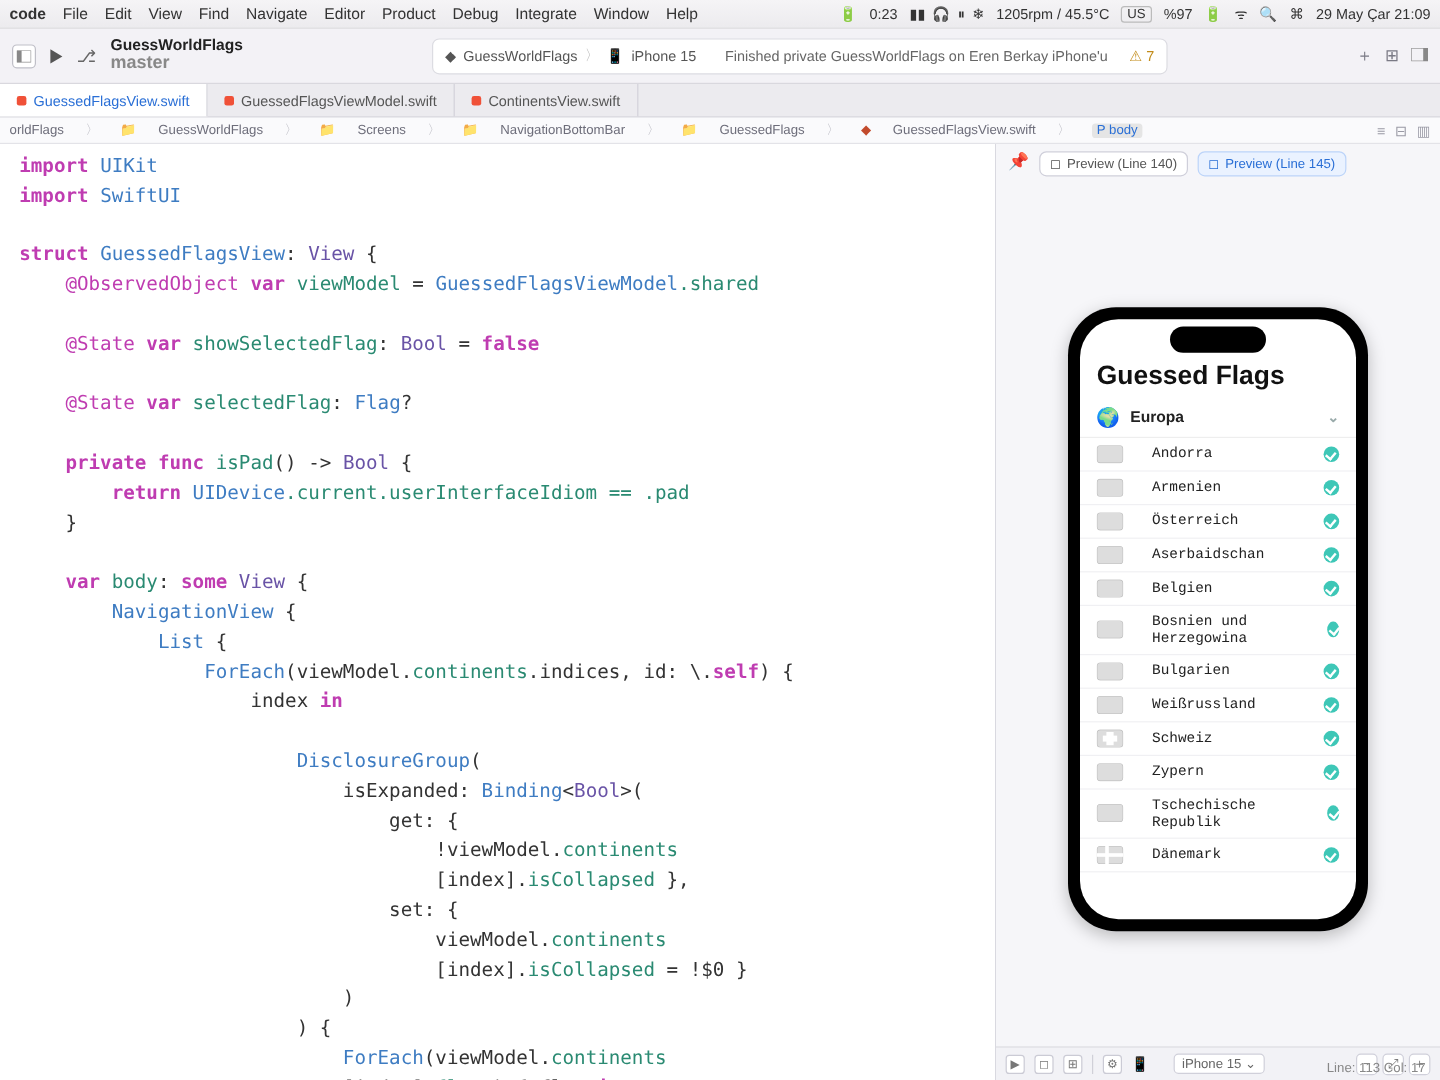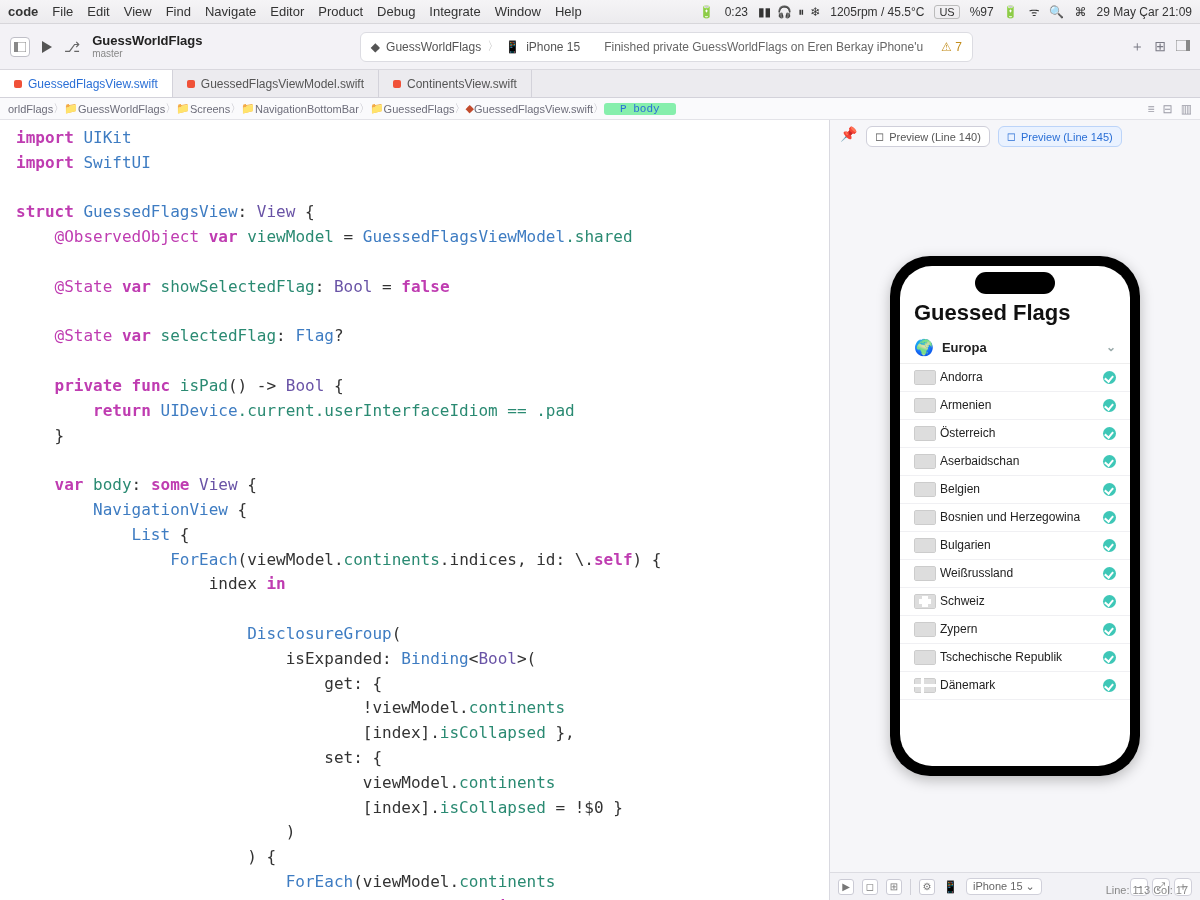--- a/index.html
+++ b/index.html
@@ -38,21 +38,21 @@
     display: flex;
     align-items: center;
     padding: 0 10px;
     gap: 12px;
   }
   .toolbar .sidebar-btn { width:20px; height:20px; border:1px solid #bfbfc7; border-radius:4px; background:#fff; display:flex; align-items:center; justify-content:center;}
   .toolbar .play { width:0;height:0;border-left:10px solid #555;border-top:6px solid transparent;border-bottom:6px solid transparent; }
   .toolbar .branchicon { font-size:14px; color:#666; }
   .toolbar .project { display:flex; flex-direction:column; line-height:1.1; }
   .toolbar .project .name { font-weight:600; }
-  .toolbar .project .branch { font-size:10px; color:#888; }
+  .toolbar .project .branch { font-size:15px; color:#888;font-weight:bold; }
   .toolbar .center { flex:1; display:flex; align-items:center; justify-content:center; }
   .scheme {
     background: #fff;
     border: 1px solid #dcdce2;
     border-radius: 6px;
     height: 30px;
     display: flex;
     align-items: center;
     padding: 0 10px;
     gap: 6px;
@@ -82,28 +82,28 @@
   .tab.active { background:#fff; color:#2a6fd6; }
   .tab .dot { width:8px;height:8px;border-radius:2px;background:#f05138; }
   
   .breadcrumb {
     height: 22px;
     background:#fafafc;
     border-bottom:1px solid #e3e3e8;
     display:flex;
     align-items:center;
     padding: 0 8px;
-    gap:0;
+    gap:18px;
     font-size:11px;
     color:#7a7a82;
   }
   .breadcrumb .chev { color:#bdbdc5; }
   .breadcrumb .folder { color:#6d6d7a; }
   .breadcrumb .swift { color:#c24a2c; }
-  .breadcrumb .body { background:#86efac; color:#2a6fd6; border-radius:3px; padding:0 16px;font-family:Liberation Mono, monospace; }
+  .breadcrumb .body { background:#e5e5e5; color:#2a6fd6; border-radius:3px; padding:0 4px; }
   .breadcrumb .spacer { flex:1; }
   .breadcrumb .mini { display:flex; gap:8px; color:#9a9aa5; font-size:12px; }
   
   .main {
     flex:1;
     display:flex;
     overflow:hidden;
   }
   .editor {
     flex:1;
@@ -181,25 +181,26 @@
     display:flex; align-items:center; gap:8px;
     padding: 6px 14px;
     font-size:13px;
     font-weight:600;
     border-bottom:1px solid #eee;
   }
   .continent .globe { font-size:16px; }
   .continent .chev { margin-left:auto; color:#9aa; font-size:12px; }
   .list { flex:1; overflow:auto; }
   .row {
-    display:flex; align-items:center; gap:4px;
+    display:flex; align-items:center; gap:24px;
     padding: 6px 14px;
     border-bottom:1px solid #f0f0f3;
     font-size:12px;
     color:#222;
+    font-family:Liberation Mono, monospace;
   }
   .row .flag {
     width:22px; height:15px; border-radius:3px;
     background:#ddd;
     box-shadow: 0 0 0 0.5px rgba(0,0,0,0.15) inset;
     flex-shrink:0;
   }
   .row .check { margin-left:auto; width:13px;height:13px;border-radius:50%; background:#3ec7b7; position:relative; }
   .row .check::after { content:""; position:absolute; left:3px; top:3px; width:4px; height:6px; border-right:2px solid #fff; border-bottom:2px solid #fff; transform:rotate(40deg); }
   .preview-toolbar {
@@ -207,21 +208,21 @@
     border-top:1px solid #dcdce2;
     background:#f2f2f6;
     display:flex;
     align-items:center;
     padding:0 8px;
     gap:8px;
     font-size:11px;
     color:#666;
   }
   .preview-toolbar .spacer{flex:1;}
-  .preview-toolbar .dev { border:1px solid #d0d0da; border-radius:4px; padding:1px 6px; background:#fff; }
+  .preview-toolbar .dev { border:1px solid #d0d0da; border-radius:4px; padding:1px 6px; background:#fff;margin-left:12px; }
   .zoom { display:flex; gap:4px; }
   .zoom span { width:18px;height:18px;border:1px solid #d0d0da;border-radius:4px;background:#fff;display:flex;align-items:center;justify-content:center;font-size:11px;color:#777;}
   .statusline {
     position:absolute;
     right:12px; bottom:4px;
     font-size:11px;
     color:#888;
   }
   
   .f-Andorra { background:linear-gradient(90deg,#10069f 33%,#fedd00 33% 66%,#d50032 66%);}

